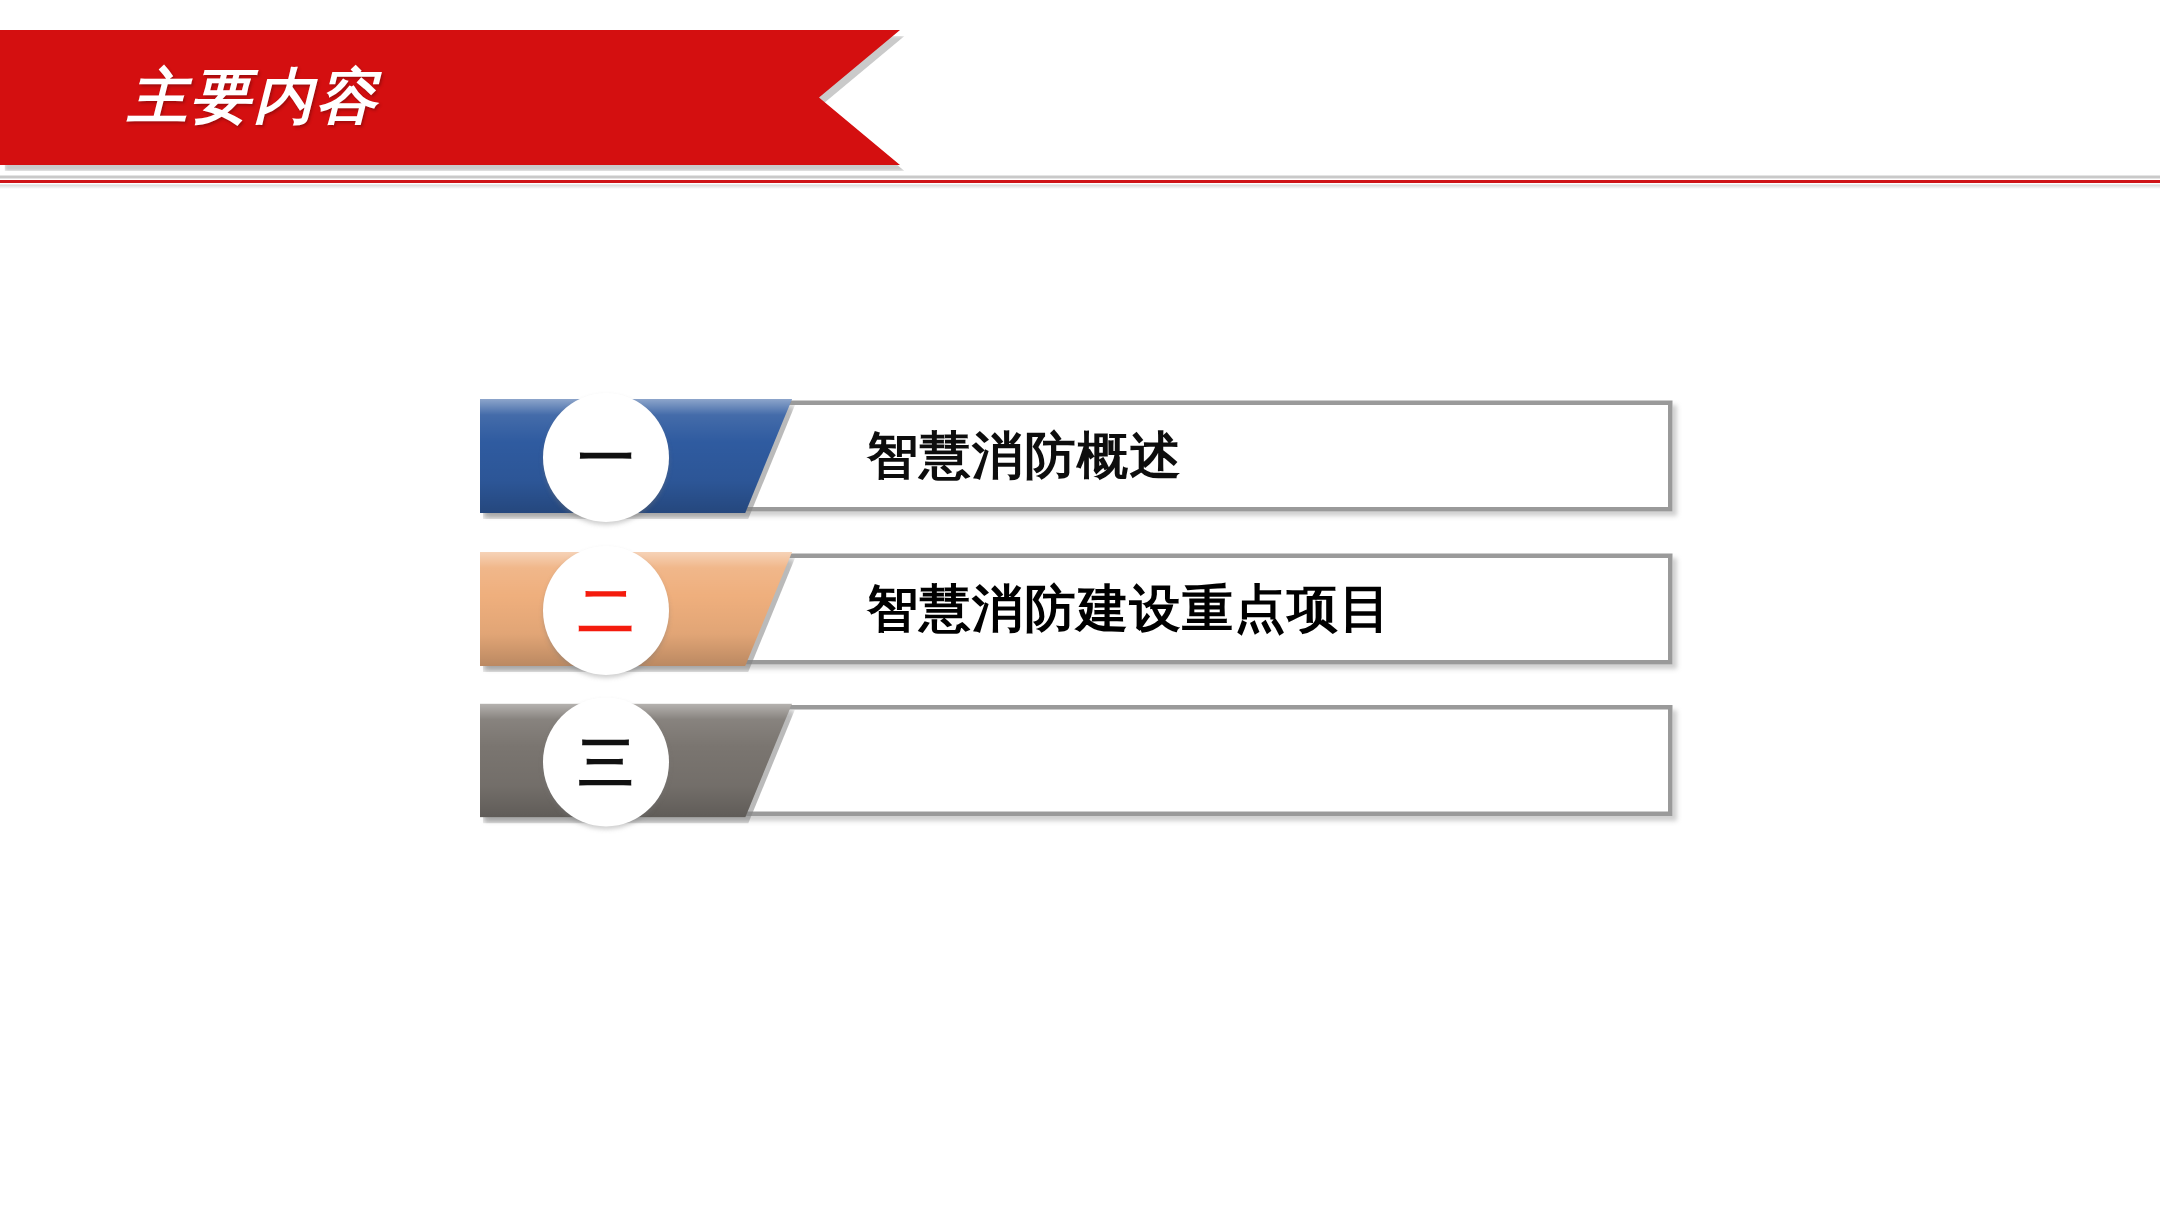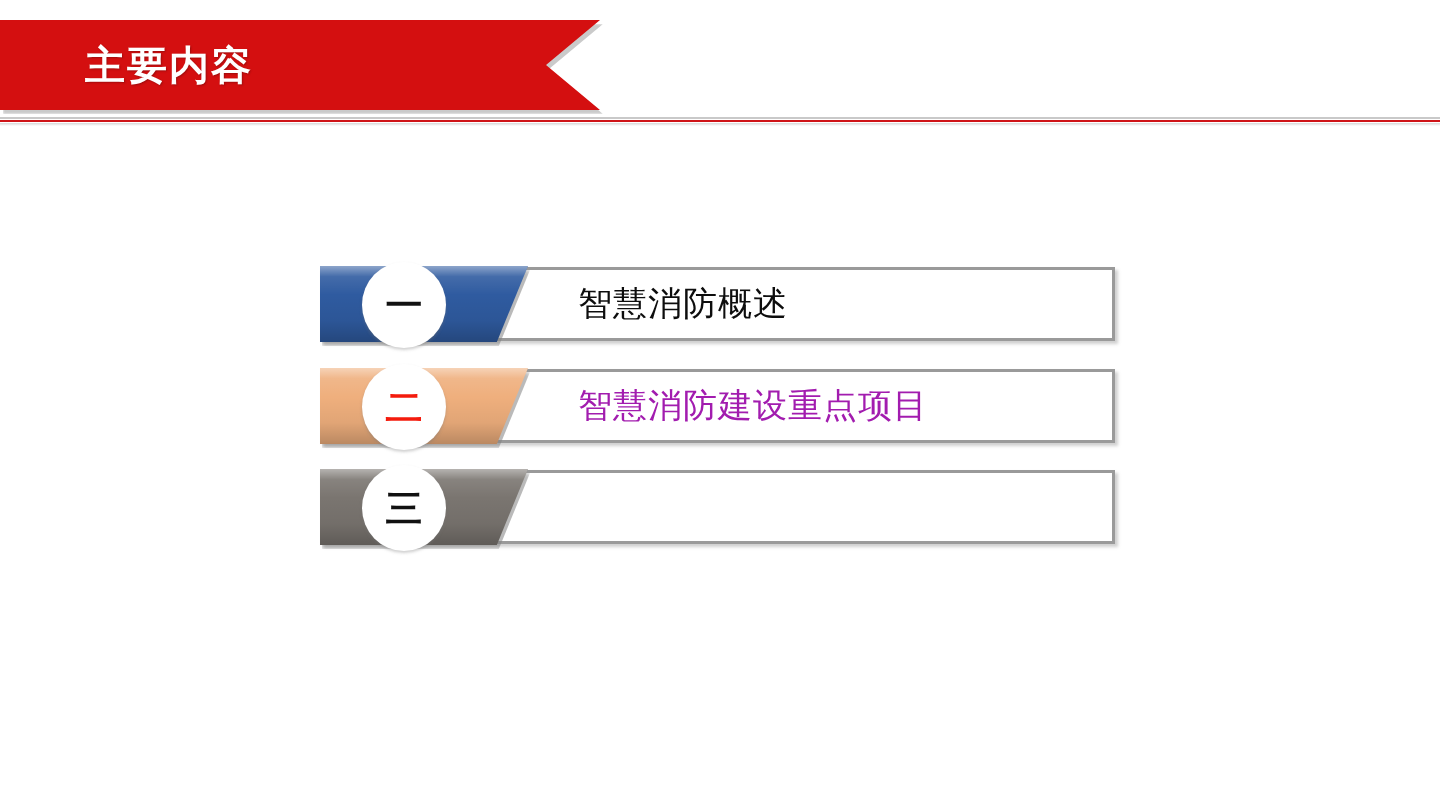--- a/index.html
+++ b/index.html
@@ -15,20 +15,21 @@
     position: relative;
   }
 
   
   #header-banner {
     position: absolute;
     left: 0;
     top: 20px;
     width: 600px;
     height: 90px;
+    font-style: italic;
   }
   #banner-shape {
     position: absolute;
     left: 0;
     top: 0;
     width: 600px;
     height: 90px;
     background: #d40f10;
     -webkit-clip-path: polygon(0 0, 100% 0, 91% 50%, 100% 100%, 0 100%);
     clip-path: polygon(0 0, 100% 0, 91% 50%, 100% 100%, 0 100%);
@@ -179,26 +180,26 @@
 
   
   .row-label {
     position: absolute;
     left: 258px;
     top: 0;
     height: 74px;
     display: flex;
     align-items: center;
     font-size: 34px;
-    font-weight: normal;
+    font-weight: bold;
     letter-spacing: 1px;
     white-space: nowrap;
   }
   .label-black { color: #0d0d0d; }
-  .label-red   { color: #a21caf; }
+  .label-red   { color: #000000; }
 </style>
 </head>
 <body>
 
 <div id="header-banner">
   <div id="banner-shadow"></div>
   <div id="banner-shape"></div>
   <div id="header-title">主要内容</div>
 </div>
 <div id="header-rule-gray"></div>

